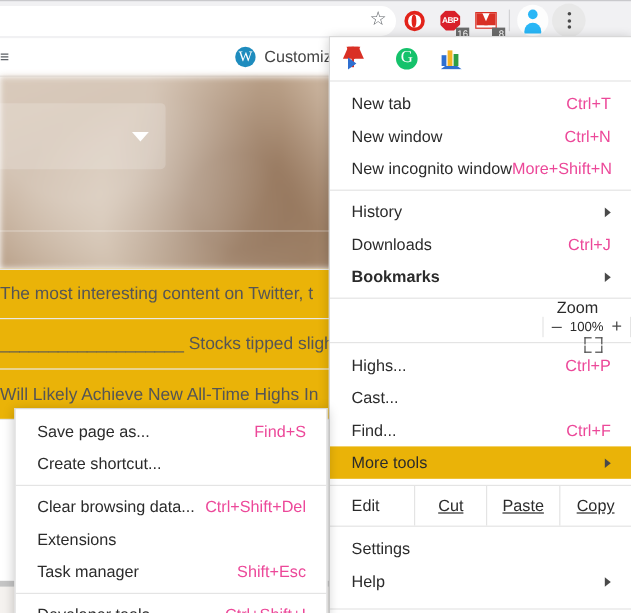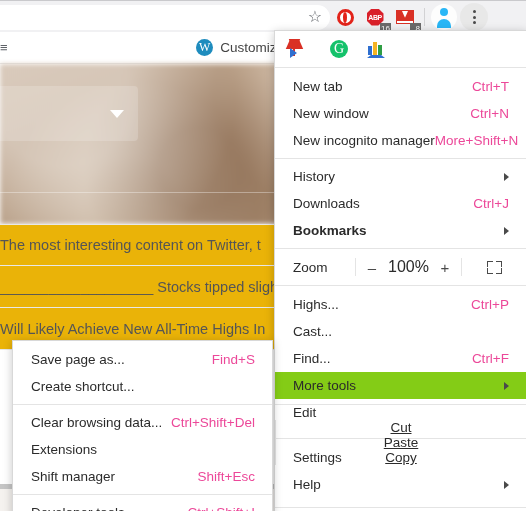--- a/index.html
+++ b/index.html
@@ -350,73 +350,73 @@
 
   .mi {
     height: 27px;
     display: flex; align-items: center;
     padding: 0 17px 0 18px;
     position: relative;
     cursor: default;
   }
   .mi .label { flex: 1; white-space: nowrap; }
   .mi .accel { color: #ec4899; white-space: nowrap; }
-  .mi.highlight { background: #84cc16; }
+  .mi.highlight { background: #eab308; }
   .arrow {
     width: 0; height: 0;
     border-top: 4px solid transparent;
     border-bottom: 4px solid transparent;
     border-left: 5px solid #4a4a4a;
   }
   .sep { height: 1px; background: #e4e4e4; margin: 4px 0; }
 
   .mi-block-top { padding-top: 5px; }
   .mi-block-bot { padding-bottom: 5px; }
 
   
   .zoom-row {
     height: 36px;
-    display: flex; align-items: center;
+    display: flex; align-items: flex-end;
     border-top: 1px solid #e4e4e4;
     border-bottom: 1px solid #e4e4e4;
+    flex-direction: column;
   }
   .zoom-label {
     width: 80px;
     display: flex; align-items: center;
     padding-left: 18px;
     box-sizing: border-box;
   }
   .zoom-ctrl {
     flex: 1;
     display: flex; align-items: center; justify-content: space-evenly;
     border-left: 1px solid #e4e4e4;
     border-right: 1px solid #e4e4e4;
   }
   .zoom-minus, .zoom-plus {
     font-size: 15px; color: #4a4a4a; width: 22px; text-align: center;
   }
-  .zoom-val { font-size: 16px; color: #2b2b2b; }
+  .zoom-val { font-size: 11px; color: #2b2b2b; }
   .zoom-full {
     width: 64px;
     display: flex; align-items: center; justify-content: center;
   }
   .fs-ic { width: 15px; height: 13px; position: relative; }
   .fs-ic i { position: absolute; width: 5px; height: 5px; }
   .fs-ic .tl { left:0; top:0; border-left:1.6px solid #4a4a4a; border-top:1.6px solid #4a4a4a; }
   .fs-ic .tr { right:0; top:0; border-right:1.6px solid #4a4a4a; border-top:1.6px solid #4a4a4a; }
   .fs-ic .bl { left:0; bottom:0; border-left:1.6px solid #4a4a4a; border-bottom:1.6px solid #4a4a4a; }
   .fs-ic .br { right:0; bottom:0; border-right:1.6px solid #4a4a4a; border-bottom:1.6px solid #4a4a4a; }
 
   
   .edit-row {
     height: 33px;
     display: flex; align-items: stretch;
     border-top: 1px solid #e4e4e4;
     border-bottom: 1px solid #e4e4e4;
-    flex-direction: column;
   }
   .edit-row .cell {
     display: flex; align-items: center; justify-content: center;
     font-size: 13.5px; color: #2b2b2b;
   }
   .edit-row .cell.first { width: 70px; justify-content: flex-start; padding-left: 18px; box-sizing: border-box; }
   .edit-row .cell.mid { flex: 1; border-left: 1px solid #e4e4e4; text-decoration: underline; }
 
   
   #more-tools-menu {
@@ -522,21 +522,21 @@
     <div class="mi-block-top">
       <div class="mi">
         <span class="label">New tab</span>
         <span class="accel">Ctrl+T</span>
       </div>
       <div class="mi">
         <span class="label">New window</span>
         <span class="accel">Ctrl+N</span>
       </div>
       <div class="mi">
-        <span class="label">New incognito manager</span>
+        <span class="label">New incognito window</span>
         <span class="accel">More+Shift+N</span>
       </div>
     </div>
 
     <div class="sep"></div>
 
     <div>
       <div class="mi">
         <span class="label">History</span>
         <span class="arrow"></span>
@@ -626,21 +626,21 @@
     <div>
       <div class="mi">
         <span class="label">Clear browsing data...</span>
         <span class="accel">Ctrl+Shift+Del</span>
       </div>
       <div class="mi">
         <span class="label">Extensions</span>
         <span class="accel"></span>
       </div>
       <div class="mi">
-        <span class="label">Shift manager</span>
+        <span class="label">Task manager</span>
         <span class="accel">Shift+Esc</span>
       </div>
     </div>
 
     <div class="sep"></div>
 
     <div class="mi-block-bot">
       <div class="mi">
         <span class="label">Developer tools</span>
         <span class="accel">Ctrl+Shift+I</span>

